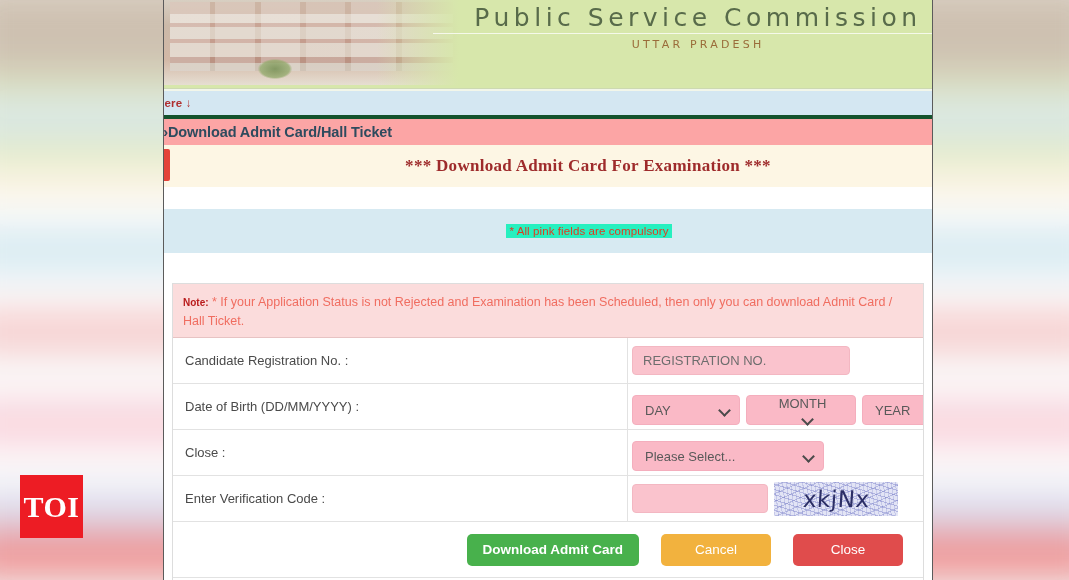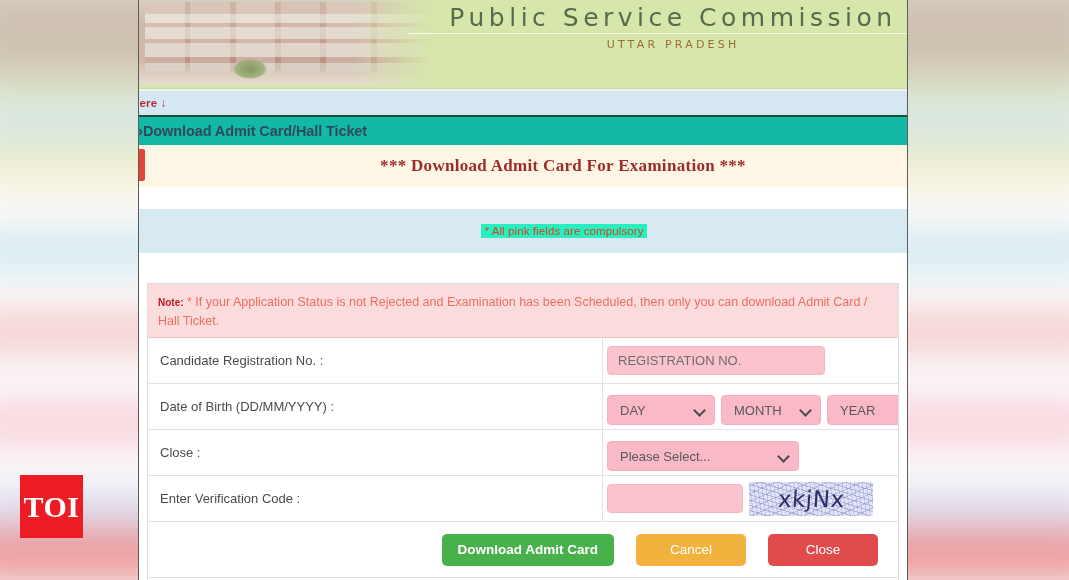--- a/index.html
+++ b/index.html
@@ -22,21 +22,21 @@
     position: absolute; inset: 0;
     filter: blur(18px);
     transform: scale(1.06);
     opacity: .95;
   }
   .bd-band { position: absolute; left: 0; right: 0; }
 
   
   #panel {
     position: absolute;
-    left: 138px; top: 0;
+    left: 163px; top: 0;
     width: 770px; height: 580px;
     background: #ffffff;
     border-left: 1px solid #5b5b5b;
     border-right: 1px solid #5b5b5b;
     overflow: hidden;
     z-index: 5;
   }
 
   
   .site-header {
@@ -123,24 +123,24 @@
     display: flex; align-items: center;
     padding-left: 4px;
   }
   .crumb-blue-text {
     font-size: 11.5px; font-weight: bold; color: #b03030;
     letter-spacing: .2px;
     margin-left: -12px;
   }
   .crumb-green {
     height: 30px;
-    background: #14b8a6;
+    background: #fca5a5;
     display: flex; align-items: center;
     padding-left: 2px;
-    border-top: 2px solid #14532d;
+    border-top: 4px solid #14532d;
   }
   .crumb-green-text {
     font-size: 14.5px; font-weight: bold; color: #2e4b5e;
     letter-spacing: -.1px;
     margin-left: -6px;
   }
 
   
   .title-band {
     position: relative;
@@ -242,21 +242,21 @@
     border: 1px solid #f4aebd;
     border-radius: 4px;
     display: flex; align-items: center; justify-content: space-between;
     padding: 0 9px 0 12px;
     font-size: 13px;
     color: #595959;
     flex: none;
     margin-top: 7px;
   }
   .w-day   { width: 108px; }
-  .w-month { width: 100px; }
+  .w-month { width: 110px; flex-direction: column; }
   .w-year  { width: 108px; }
   .w-gender{ width: 192px; }
 
   .chev {
     width: 10px; height: 10px;
     margin-left: 10px;
     position: relative;
   }
   .chev::before {
     content: "";

